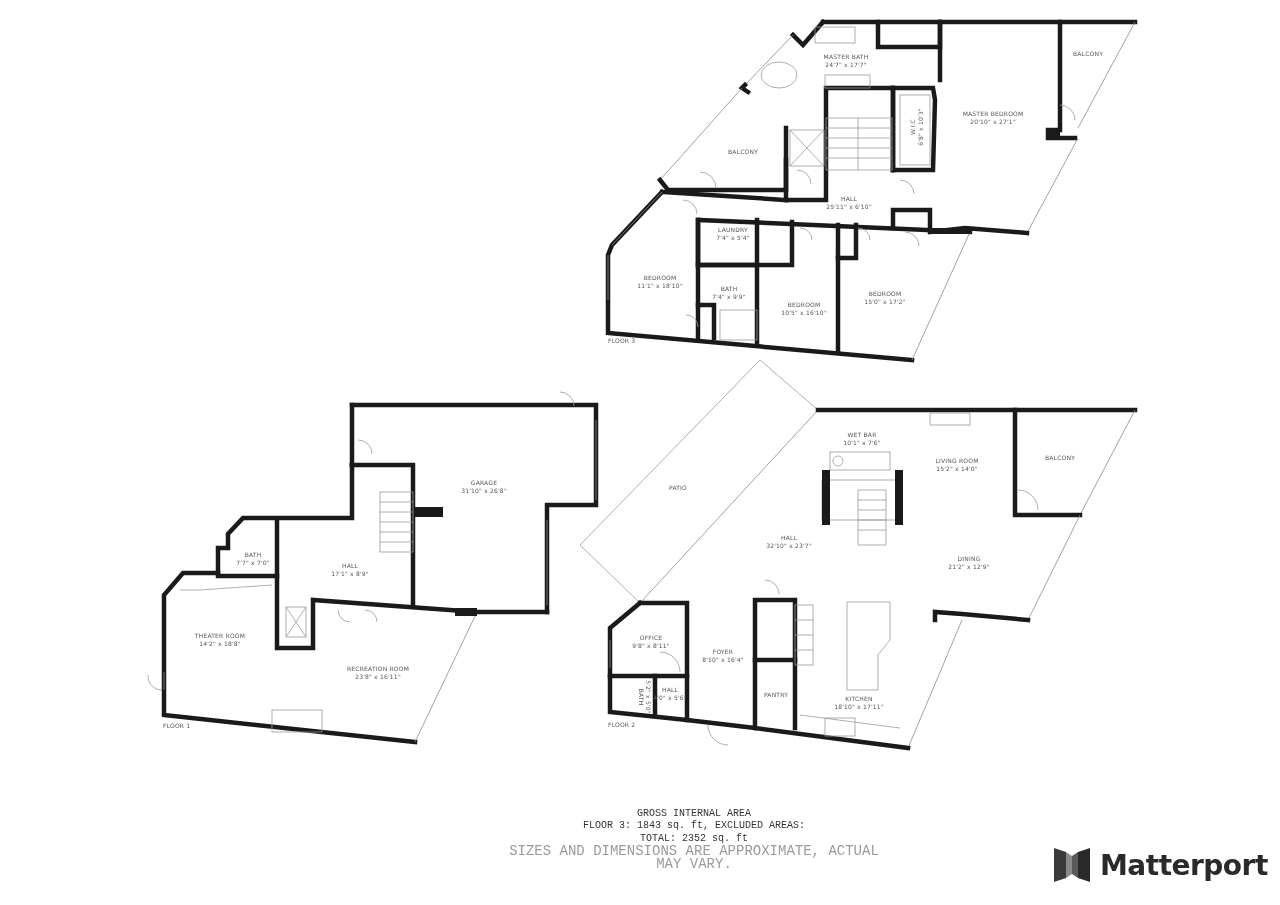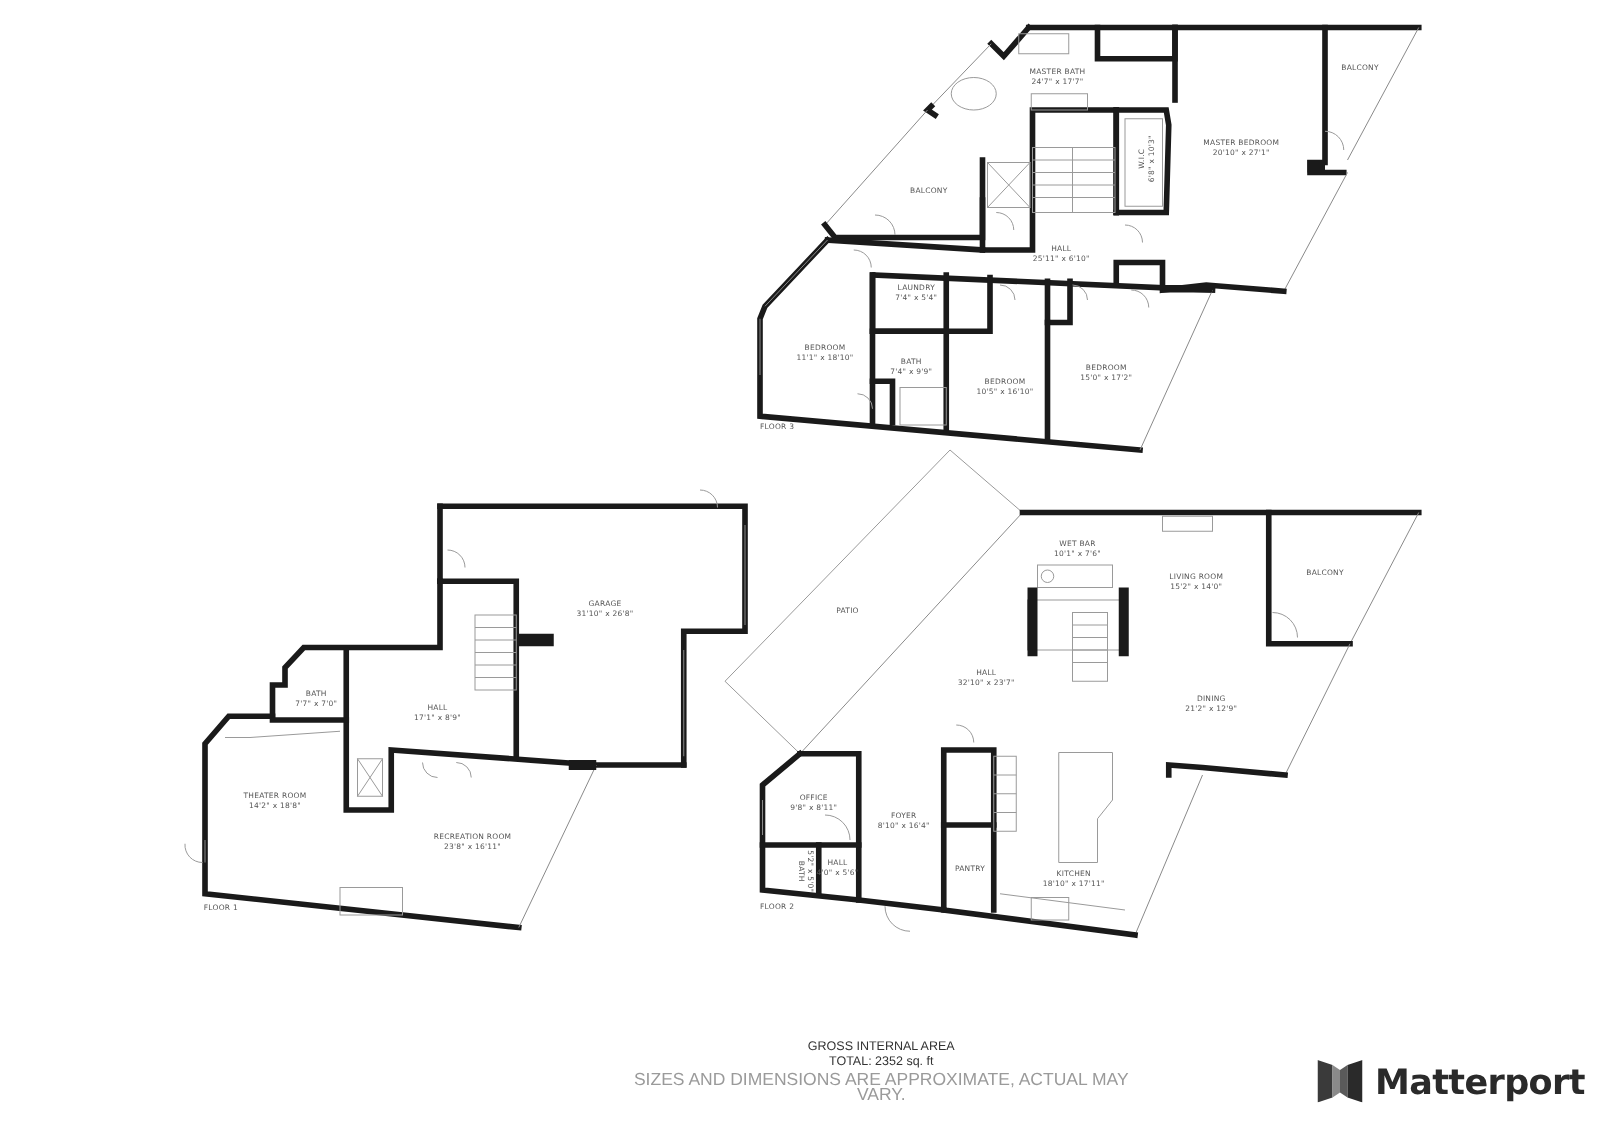--- a/index.html
+++ b/index.html
@@ -4,21 +4,21 @@
 <style>
   html,body{margin:0;padding:0;background:#ffffff;}
   body{width:1280px;height:905px;position:relative;overflow:hidden;font-family:"DejaVu Sans","Liberation Sans",sans-serif;}
   svg.plan{position:absolute;left:0;top:0;}
   .wall{fill:none;stroke:#1a1a1a;stroke-width:4.5;stroke-linejoin:miter;stroke-linecap:square;}
   .thin{fill:none;stroke:#9a9a9a;stroke-width:0.8;}
   .win{fill:#ffffff;stroke:#8a8a8a;stroke-width:0.8;}
   .solid{fill:#1a1a1a;}
   .lbl{font-family:"DejaVu Sans","Liberation Sans",sans-serif;font-size:6px;fill:#555;text-anchor:middle;letter-spacing:0.2px;}
   .flr{font-family:"DejaVu Sans","Liberation Sans",sans-serif;font-size:6px;fill:#555;letter-spacing:0.2px;}
-  #summary{position:absolute;left:505px;top:808px;width:400px;text-align:center;font-family:Liberation Sans, sans-serif;font-size:10px;line-height:12.4px;color:#333;margin-top:24px;}
+  #summary{position:absolute;left:494px;top:808px;width:400px;text-align:center;font-family:Liberation Mono, monospace;font-size:10px;line-height:12.4px;color:#333;}
   #summary .disc{color:#9a9a9a;font-size:14px;}
   #logo{position:absolute;left:1054px;top:848px;display:flex;align-items:center;gap:10px;}
   #logo .word{font-family:"DejaVu Sans","Liberation Sans",sans-serif;font-size:28px;font-weight:bold;color:#2a2a2a;letter-spacing:-0.5px;}
 </style>
 </head>
 <body>
 
 <svg class="plan" width="1280" height="905" viewBox="0 0 1280 905">
 
   <g>
@@ -224,20 +224,21 @@
   <text class="lbl" x="670" y="692">HALL</text>
   <text class="lbl" x="670" y="700">4'0" x 5'6"</text>
   <text class="lbl" x="776" y="697">PANTRY</text>
   <text class="lbl" x="859" y="701">KITCHEN</text>
   <text class="lbl" x="859" y="709">18'10" x 17'11"</text>
   <text class="flr" x="608" y="727">FLOOR 2</text>
 </svg>
 
 <div id="summary">
   <div>GROSS INTERNAL AREA</div>
+  <div>FLOOR 3: 1843 sq. ft, EXCLUDED AREAS:</div>
   <div>TOTAL: 2352 sq. ft</div>
   <div class="disc">SIZES AND DIMENSIONS ARE APPROXIMATE, ACTUAL MAY VARY.</div>
 </div>
 
 <div id="logo">
   <svg width="36" height="34" viewBox="0 0 36 34">
     <polygon points="0,0 12,4 12,30 0,34" fill="#3a3a3a"></polygon>
     <polygon points="12,4 18,8 18,26 12,30" fill="#8a8a8a"></polygon>
     <polygon points="18,8 24,4 24,30 18,26" fill="#5a5a5a"></polygon>
     <polygon points="24,4 36,0 36,34 24,30" fill="#2a2a2a"></polygon>

